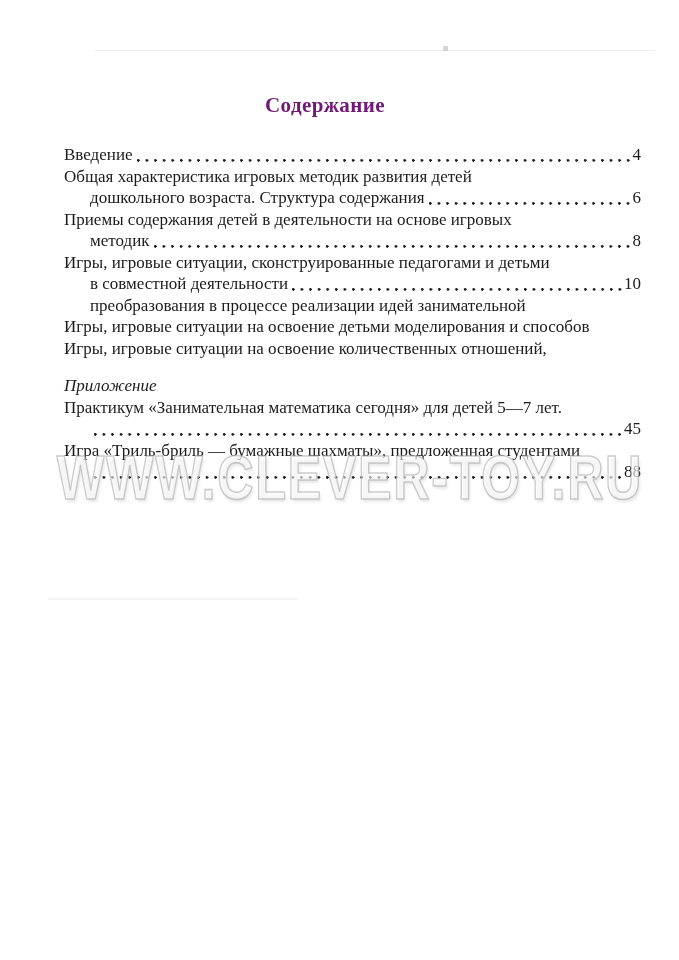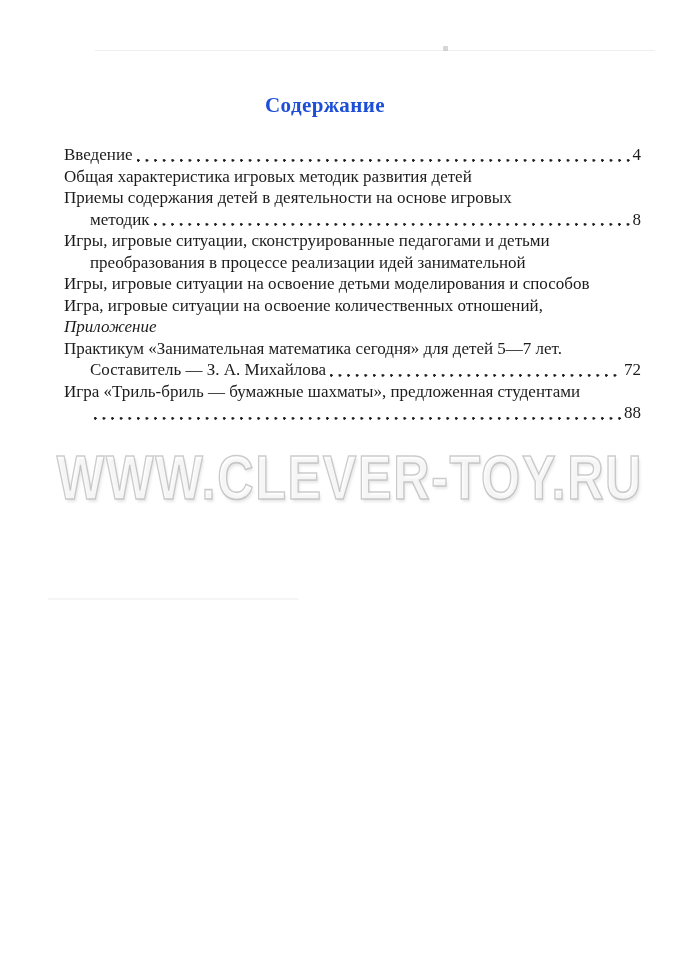--- a/index.html
+++ b/index.html
@@ -50,21 +50,21 @@
     position: absolute;
     top: 92px;
     left: 0;
     width: 650px;
     margin: 0;
     text-align: center;
     font-size: 21px;
     line-height: 26px;
     font-weight: bold;
     letter-spacing: 0.4px;
-    color: #1d4ed8;
+    color: #701a75;
   }
   .toc {
     position: absolute;
     top: 144px;
     left: 64px;
     width: 577px;
     font-size: 17px;
     line-height: 21.5px;
   }
   .line {
@@ -87,20 +87,21 @@
     background-image: radial-gradient(circle at 1.3px 1.4px, #1d1d1d 1.1px, rgba(0,0,0,0) 1.55px);
     background-size: 8.6px 3px;
     background-repeat: repeat-x;
     background-position: left bottom;
   }
   .pagenum {
     flex: 0 0 auto;
   }
   .appendix-heading {
     font-style: italic;
+    margin-top: 16px;
   }
   .watermark {
     position: absolute;
     top: 443px;
     left: 350px;
     transform: translateX(-50%) scaleX(0.80);
     transform-origin: center top;
     font-family: "Liberation Sans", sans-serif;
     font-weight: bold;
     font-size: 63px;
@@ -130,60 +131,69 @@
           <div class="line with-leader">
             <span class="line-text">Введение</span>
             <span class="leader"></span>
             <span class="pagenum">4</span>
           </div>
         </div>
         <div class="entry">
           <div class="line">
             <span class="line-text">Общая характеристика игровых методик развития детей</span>
           </div>
+          <div class="line indent with-leader">
+            <span class="line-text">дошкольного возраста. Структура содержания</span>
+            <span class="leader"></span>
+            <span class="pagenum">6</span>
+          </div>
         </div>
         <div class="entry">
           <div class="line">
             <span class="line-text">Приемы содержания детей в деятельности на основе игровых</span>
           </div>
           <div class="line indent with-leader">
             <span class="line-text">методик</span>
             <span class="leader"></span>
             <span class="pagenum">8</span>
           </div>
         </div>
         <div class="entry">
           <div class="line">
             <span class="line-text">Игры, игровые ситуации, сконструированные педагогами и детьми</span>
+          </div>
+          <div class="line indent with-leader">
+            <span class="line-text">в совместной деятельности</span>
+            <span class="leader"></span>
+            <span class="pagenum">10</span>
           </div>
         </div>
         <div class="entry">
           <div class="line indent">
             <span class="line-text">преобразования в процессе реализации идей занимательной</span>
           </div>
           <div class="line">
             <span class="line-text">Игры, игровые ситуации на освоение детьми моделирования и способов</span>
           </div>
         </div>
         <div class="entry">
           <div class="line">
-            <span class="line-text">Игра, игровые ситуации на освоение количественных отношений,</span>
+            <span class="line-text">Игры, игровые ситуации на освоение количественных отношений,</span>
           </div>
         </div>
       </div>
     <div class="appendix-heading">Приложение</div>
     <div id="appendix-entries">
         <div class="entry">
           <div class="line">
             <span class="line-text">Практикум «Занимательная математика сегодня» для детей 5—7 лет.</span>
           </div>
           <div class="line indent with-leader">
-            <span class="line-text">Составитель — З. А. Михайлова</span>
-            <span class="leader"></span>
-            <span class="pagenum">72</span>
+            <span class="leader"></span>
+            <span class="pagenum">45</span>
           </div>
         </div>
         <div class="entry">
           <div class="line">
             <span class="line-text">Игра «Триль-бриль — бумажные шахматы», предложенная студентами</span>
           </div>
           <div class="line indent with-leader">
             <span class="leader"></span>
             <span class="pagenum">88</span>
           </div>

